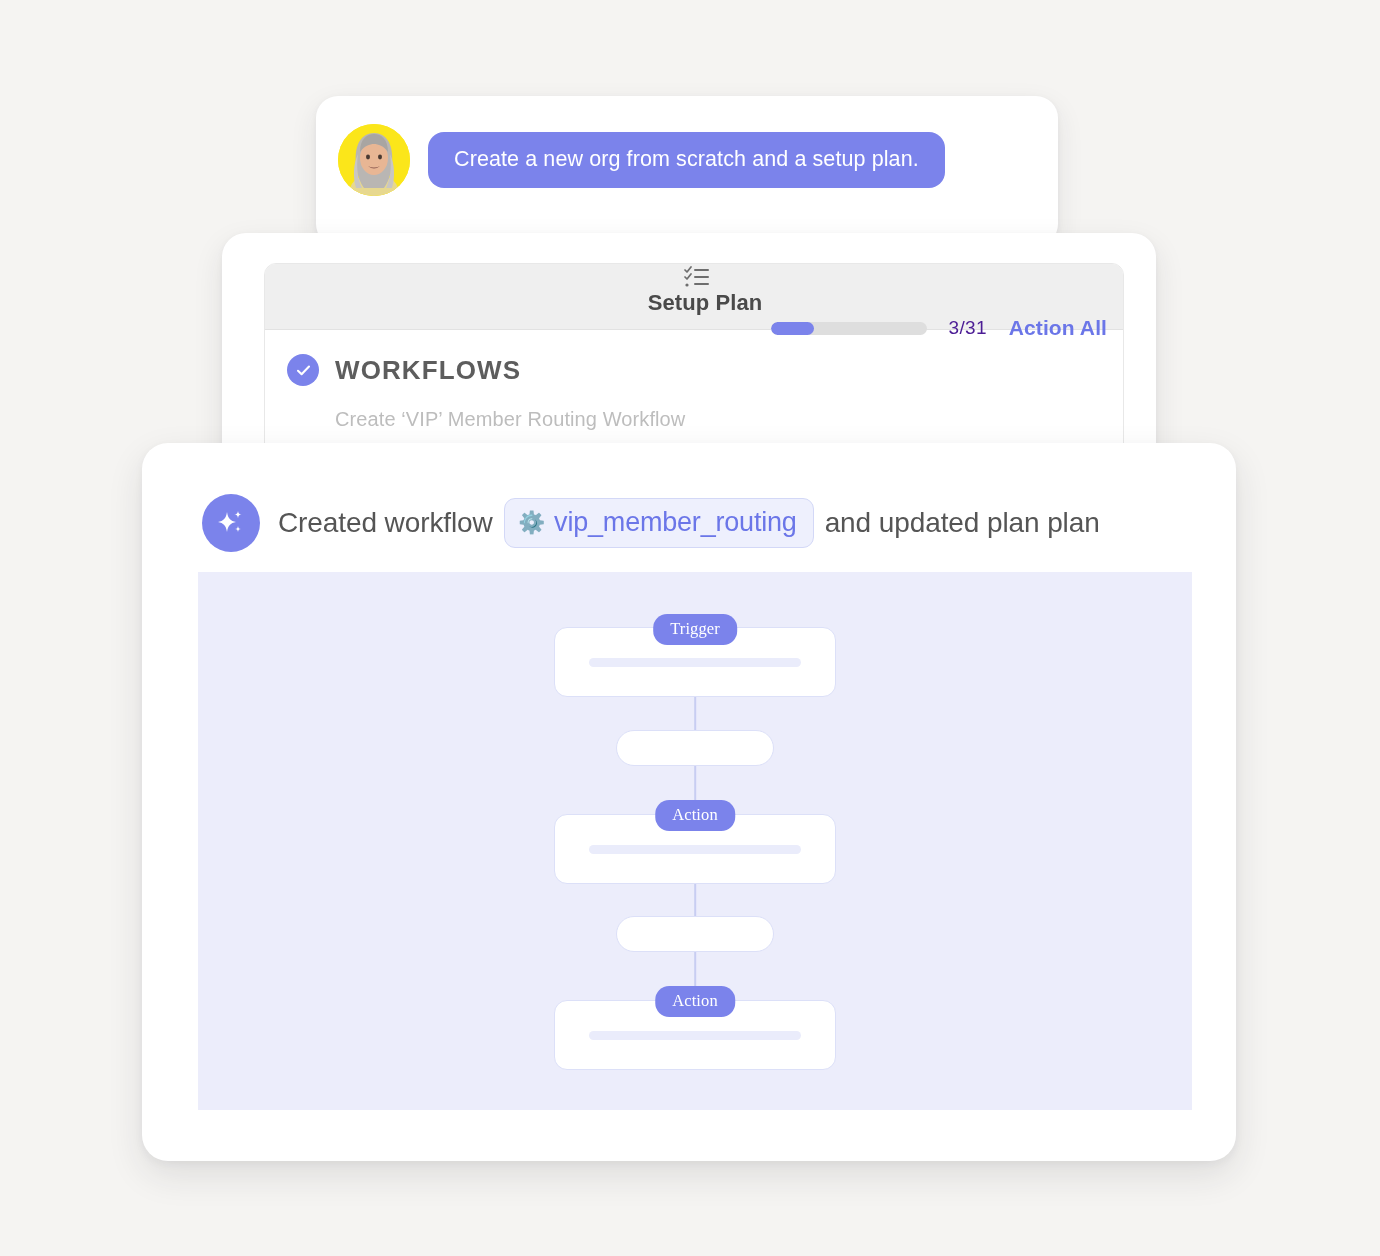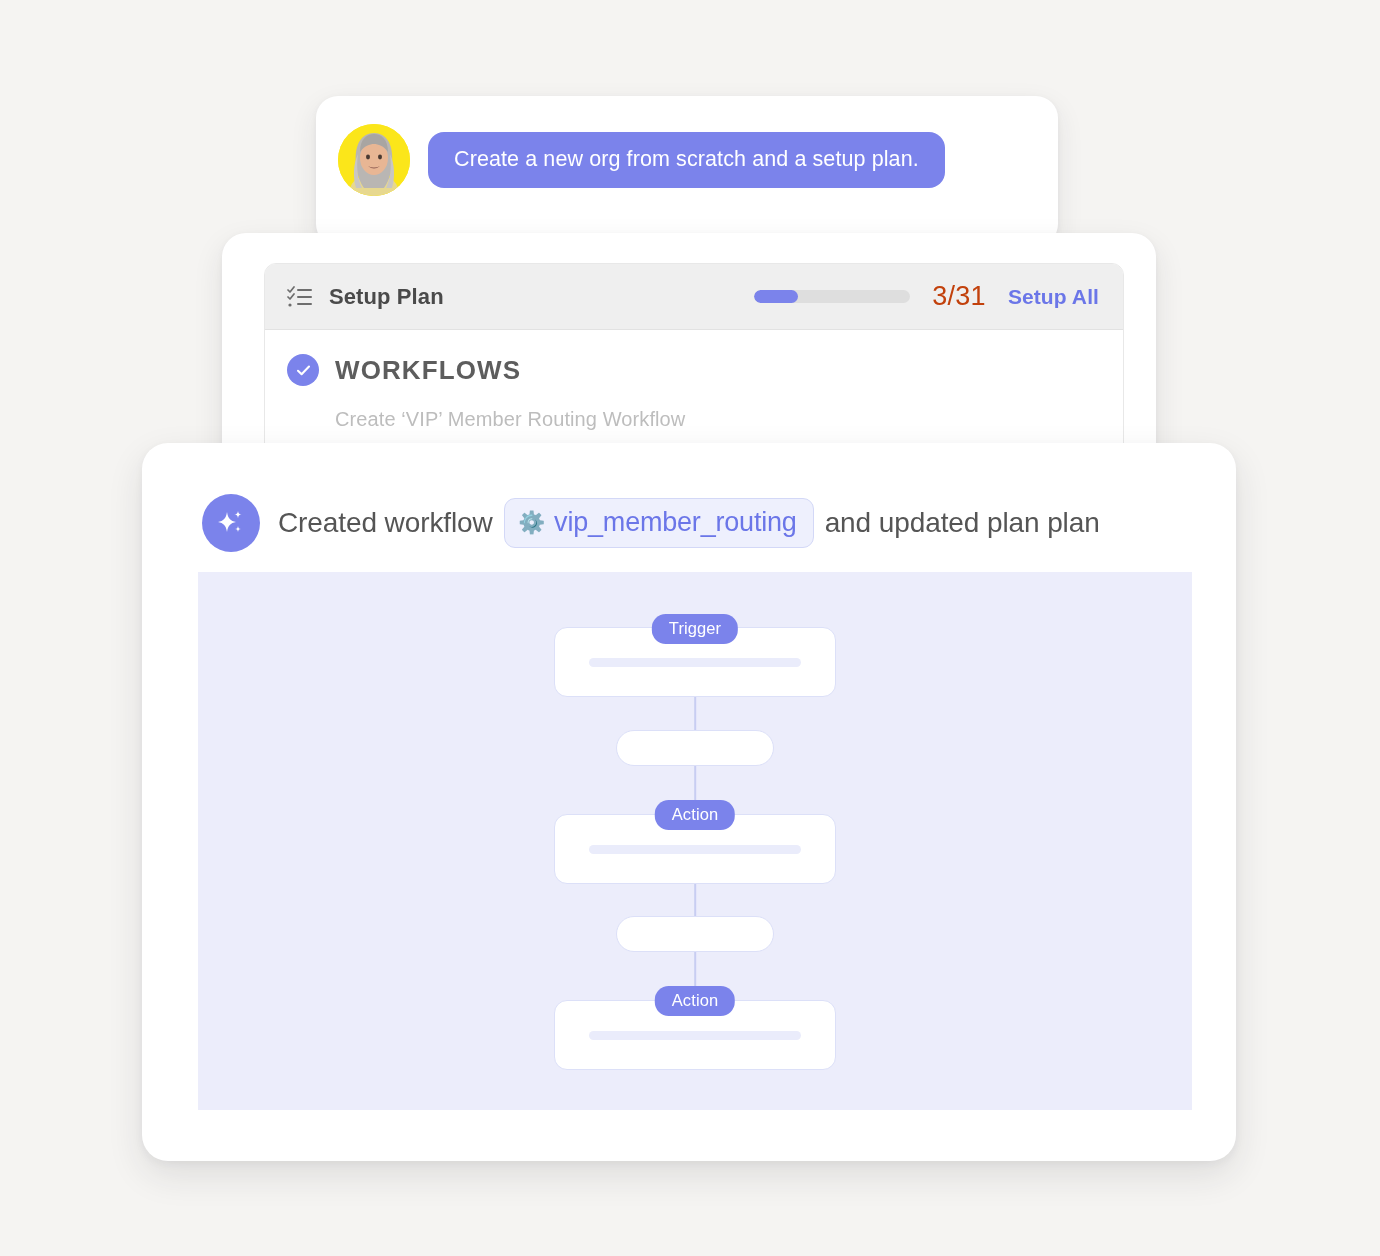--- a/index.html
+++ b/index.html
@@ -89,21 +89,22 @@
     overflow: hidden;
   }
 
   .plan-header {
     position: relative;
     height: 66px;
     background: #efefef;
     border-bottom: 1px solid #e2e2e2;
     display: flex;
     align-items: center;
-    padding: 0 24px 0 22px;
+    padding: 0 16px 0 22px;
+    flex-direction: column;
   }
 
   .plan-header .cl-icon { width: 26px; height: 26px; flex: none; }
   .plan-title {
     margin-left: 16px;
     font-size: 22px;
     font-weight: 700;
     color: #4a4a4a;
     letter-spacing: .1px;
   }
@@ -123,22 +124,22 @@
     overflow: hidden;
   }
   .progress-fill {
     height: 100%;
     width: 28%;
     background: #7b83eb;
     border-radius: 7px;
   }
 
   .progress-count {
-    font-size: 27px;
-    color: #c2410c;
+    font-size: 19px;
+    color: #4c1d95;
     letter-spacing: .3px;
   }
 
   .apply-all {
     font-size: 21px;
     font-weight: 700;
     color: #6b76e8;
     letter-spacing: .1px;
     cursor: pointer;
   }
@@ -228,20 +229,21 @@
   }
 
   
   .diagram {
     position: absolute;
     left: 198px;
     top: 572px;
     width: 994px;
     height: 538px;
     background: #ecedfb;
+    font-family: Liberation Serif, serif;
   }
 
   .dg-inner { position: relative; width: 100%; height: 100%; }
 
   .node-line {
     position: absolute;
     left: 50%;
     width: 1.6px;
     background: #c8cdf2;
     transform: translateX(-50%);
@@ -334,21 +336,21 @@
             <rect x="10" y="19" width="15" height="2.1" rx="1" fill="#6e6e6e"></rect>
           </svg>
         </span>
         <span class="plan-title">Setup Plan</span>
 
         <div class="plan-header-right">
           <div class="progress-track">
             <div class="progress-fill" id="progress-fill" style="width: 28%;"></div>
           </div>
           <span class="progress-count">3/31</span>
-          <span class="apply-all">Setup All</span>
+          <span class="apply-all">Action All</span>
         </div>
       </div>
 
       <div class="plan-body">
         <div class="plan-group">
           <span class="check-circle">
             <svg width="19" height="19" viewBox="0 0 19 19" xmlns="http://www.w3.org/2000/svg">
               <path d="M4 9.8 L7.6 13.2 L15 5.6" stroke="#ffffff" stroke-width="2.1" fill="none" stroke-linecap="round" stroke-linejoin="round"></path>
             </svg>
           </span>

